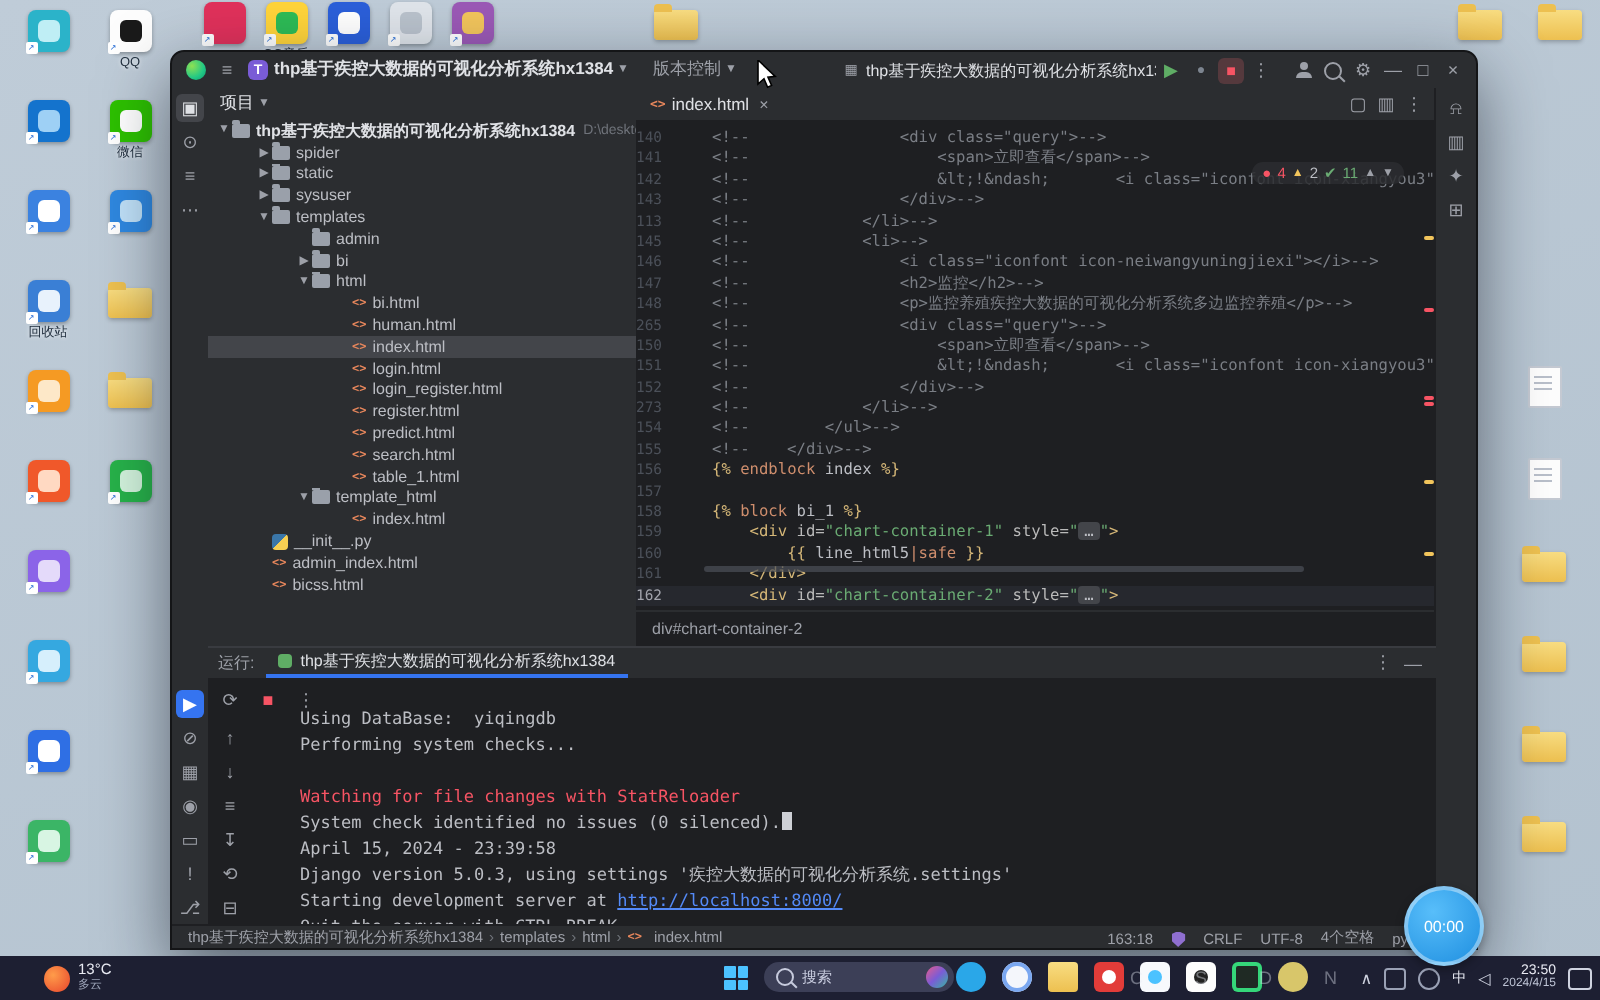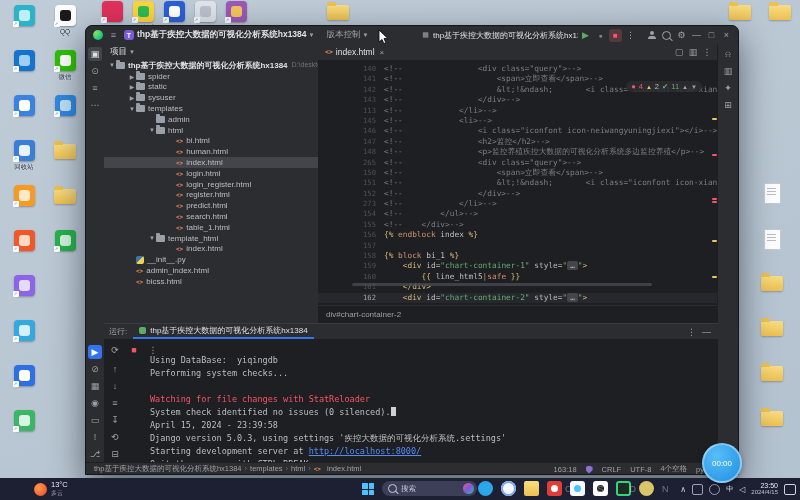--- a/index.html
+++ b/index.html
@@ -55,21 +55,21 @@
   
   .editor{position:absolute;left:232px;top:18px;width:400px;height:279px;background:#1e1f22;overflow:hidden;}
   .tabbar{height:16px;background:#2b2d30;border-bottom:1px solid #1e1f22;display:flex;align-items:center;}
   .etab{display:flex;align-items:center;height:16px;padding:0 7px;font-size:8.5px;color:#dfe1e5;background:#2b2d30;}
   .etab .fi-html{font-size:6.5px;}
   .tclose{color:#9da0a8;font-size:8px;margin-left:5px;}
   .tabicons{margin-left:auto;display:flex;align-items:center;padding-right:4px;}
   .codewrap{position:absolute;left:0;top:16px;right:0;bottom:17px;padding-top:4px;}
   .cline{height:10.4px;line-height:10.4px;display:flex;white-space:pre;font-family:"DejaVu Sans Mono",monospace;font-size:7.8px;}
   .cline.cur{background:#26282e;}
-  .gut{width:30px;flex:none;text-align:right;padding-right:8px;color:#4b5059;font-size:7.2px;padding-left:28px;}
+  .gut{width:30px;flex:none;text-align:left;padding-right:8px;color:#4b5059;font-size:7.2px;}
   .cline.cur .gut{color:#a1a3ab;}
   .src{flex:1;overflow:hidden;}
   .c-cmt{color:#7a7e85;}.c-brace{color:#d5b778;}.c-kw{color:#cf8e6d;}.c-plain{color:#bcbec4;}
   .c-tag{color:#d5b778;}.c-attr{color:#bababa;}.c-str{color:#6aab73;}
   .c-fold{background:#43454a;border-radius:2px;padding:0 3px;color:#bcbec4;}
   .inspect{position:absolute;right:16px;top:21px;display:flex;align-items:center;gap:3px;font-size:7.5px;background:rgba(43,45,48,.85);border-radius:8px;padding:1px 5px;color:#bcbec4;}
   .insp-err{color:#f75464;}.insp-warn{color:#f2c55c;font-size:6px;}.insp-ok{color:#6aab73;}
   .insp-chev{color:#9da0a8;font-size:6px;}
   .estripe{position:absolute;right:1px;top:20px;width:5px;}
   .emark{position:absolute;right:0;width:5px;height:2px;border-radius:1px;}
@@ -89,21 +89,21 @@
   .c-red{color:#f75464;}
   .c-link{color:#548af7;text-decoration:underline;}
   .caret{display:inline-block;width:5px;height:9px;background:#ced0d6;vertical-align:-1px;}
   
   .statusbar{position:absolute;left:0;right:0;bottom:0;height:11px;background:#2b2d30;border-top:1px solid #1e1f22;display:flex;align-items:center;font-size:7.5px;color:#9da0a8;padding:0 8px;}
   .crumbs{display:flex;align-items:center;gap:3px;white-space:nowrap;overflow:hidden;}
   .statR{margin-left:auto;display:flex;align-items:flex-end;gap:9px;white-space:nowrap;}
   .shield{width:7px;height:8px;background:#8f6fd0;clip-path:polygon(50% 0,100% 20%,100% 60%,50% 100%,0 60%,0 20%);}
   
   .taskbar{position:absolute;left:0;bottom:0;width:800px;height:22px;background:#1d1f32;z-index:40;display:flex;align-items:center;}
-  .weather{display:flex;align-items:center;gap:4px;margin-left:18px;padding-left:16px;}
+  .weather{display:flex;align-items:center;gap:4px;margin-left:6px;padding-left:16px;}
   .wicon{width:13px;height:13px;border-radius:50%;background:radial-gradient(circle at 35% 35%,#ff9c4a,#e8452c);}
   .wtxt{display:flex;flex-direction:column;line-height:8px;}
   .wtemp{font-size:7.5px;color:#e8eaf2;}
   .wdesc{font-size:6px;color:#9aa1b5;}
   .winlogo{position:absolute;left:362px;top:5px;width:12px;height:12px;display:grid;grid-template-columns:1fr 1fr;grid-template-rows:1fr 1fr;gap:1px;}
   .winlogo i{background:#4cc2ff;border-radius:.5px;}
   .searchpill{position:absolute;left:382px;top:3px;width:86px;height:15px;background:#3c3f57;border-radius:8px;display:flex;align-items:center;padding:0 3px 0 6px;}
   .searchpill .mag{border-color:#c7cbdd;}
   .searchpill .mag:after{background:#c7cbdd;}
   .stext{font-size:7.5px;color:#c7cbdd;margin-left:4px;flex:1;}
@@ -391,20 +391,25 @@
           </div>
           <div class="trow" style="padding-left: 24px;">
             <span class="tchev">▼</span>
             <span class="fi-folder"></span>
             <span>templates</span>
           </div>
           <div class="trow" style="padding-left: 44px;">
             <span class="tchev"></span>
             <span class="fi-folder"></span>
             <span>admin</span>
+          </div>
+          <div class="trow" style="padding-left: 44px;">
+            <span class="tchev">▶</span>
+            <span class="fi-folder"></span>
+            <span>bi</span>
           </div>
           <div class="trow" style="padding-left: 44px;">
             <span class="tchev">▼</span>
             <span class="fi-folder"></span>
             <span>html</span>
           </div>
           <div class="trow" style="padding-left: 64px;">
             <span class="tchev"></span>
             <span class="fi-html">&lt;&gt;</span>
             <span>bi.html</span>

